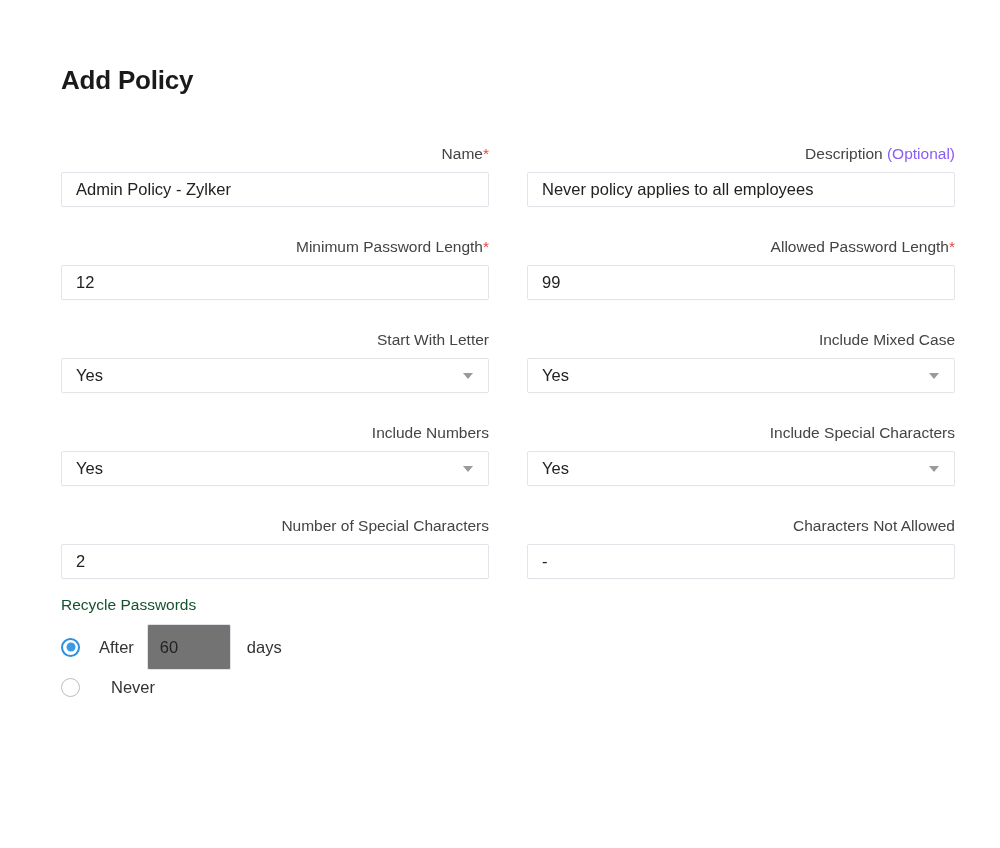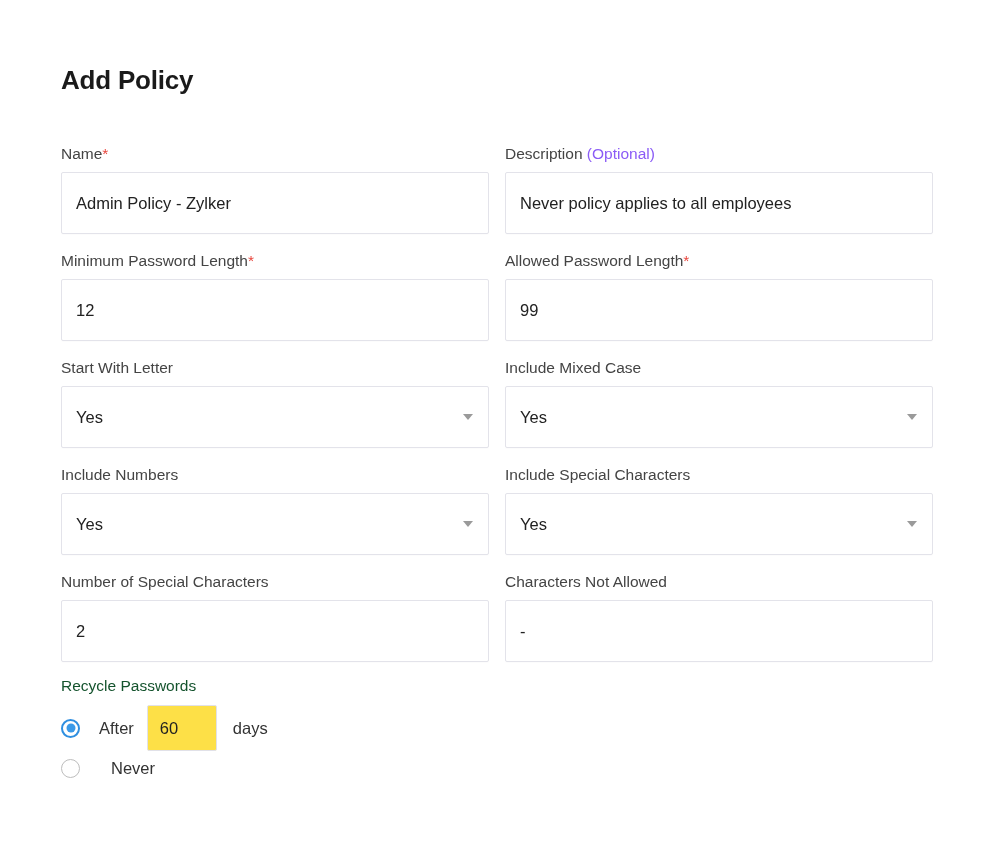--- a/index.html
+++ b/index.html
@@ -38,22 +38,23 @@
 
   .form-grid {
     position: absolute;
     left: 61px;
     top: 144px;
     width: 879px;
   }
 
   .row {
     display: flex;
-    gap: 16px;
-    margin-bottom: 3px;
+    gap: 38px;
+    margin-bottom: 16px;
+    text-align: right;
   }
 
   .col {
     width: 428px;
     flex: 0 0 428px;
   }
 
   .field-label {
     font-size: 15.5px;
     color: #444444;
@@ -64,21 +65,21 @@
   .req-star {
     color: #e8453c;
     font-size: 15.5px;
   }
   .optional-note {
     color: #8b5cf6;
   }
 
   .input-box {
     position: relative;
-    height: 62px;
+    height: 35px;
     border: 1px solid #e3e3ea;
     background: #ffffff;
     border-radius: 2px;
     display: flex;
     align-items: center;
     padding: 0 14px;
     font-size: 16.5px;
     color: #222222;
     box-shadow: 0 1px 0 rgba(0,0,0,0.012);
   }
@@ -147,24 +148,24 @@
   }
 
   .radio-text {
     font-size: 16.5px;
     color: #333333;
     margin-left: 19px;
     white-space: nowrap;
   }
 
   .days-input {
-    width: 70px;
+    width: 84px;
     height: 46px;
     border: 1px solid #e1e1e8;
-    background: #fde047;
+    background: #737373;
     border-radius: 2px;
     display: flex;
     align-items: center;
     padding: 0 12px;
     font-size: 16.5px;
     color: #222222;
     margin-left: 13px;
   }
   .days-suffix {
     font-size: 16.5px;

